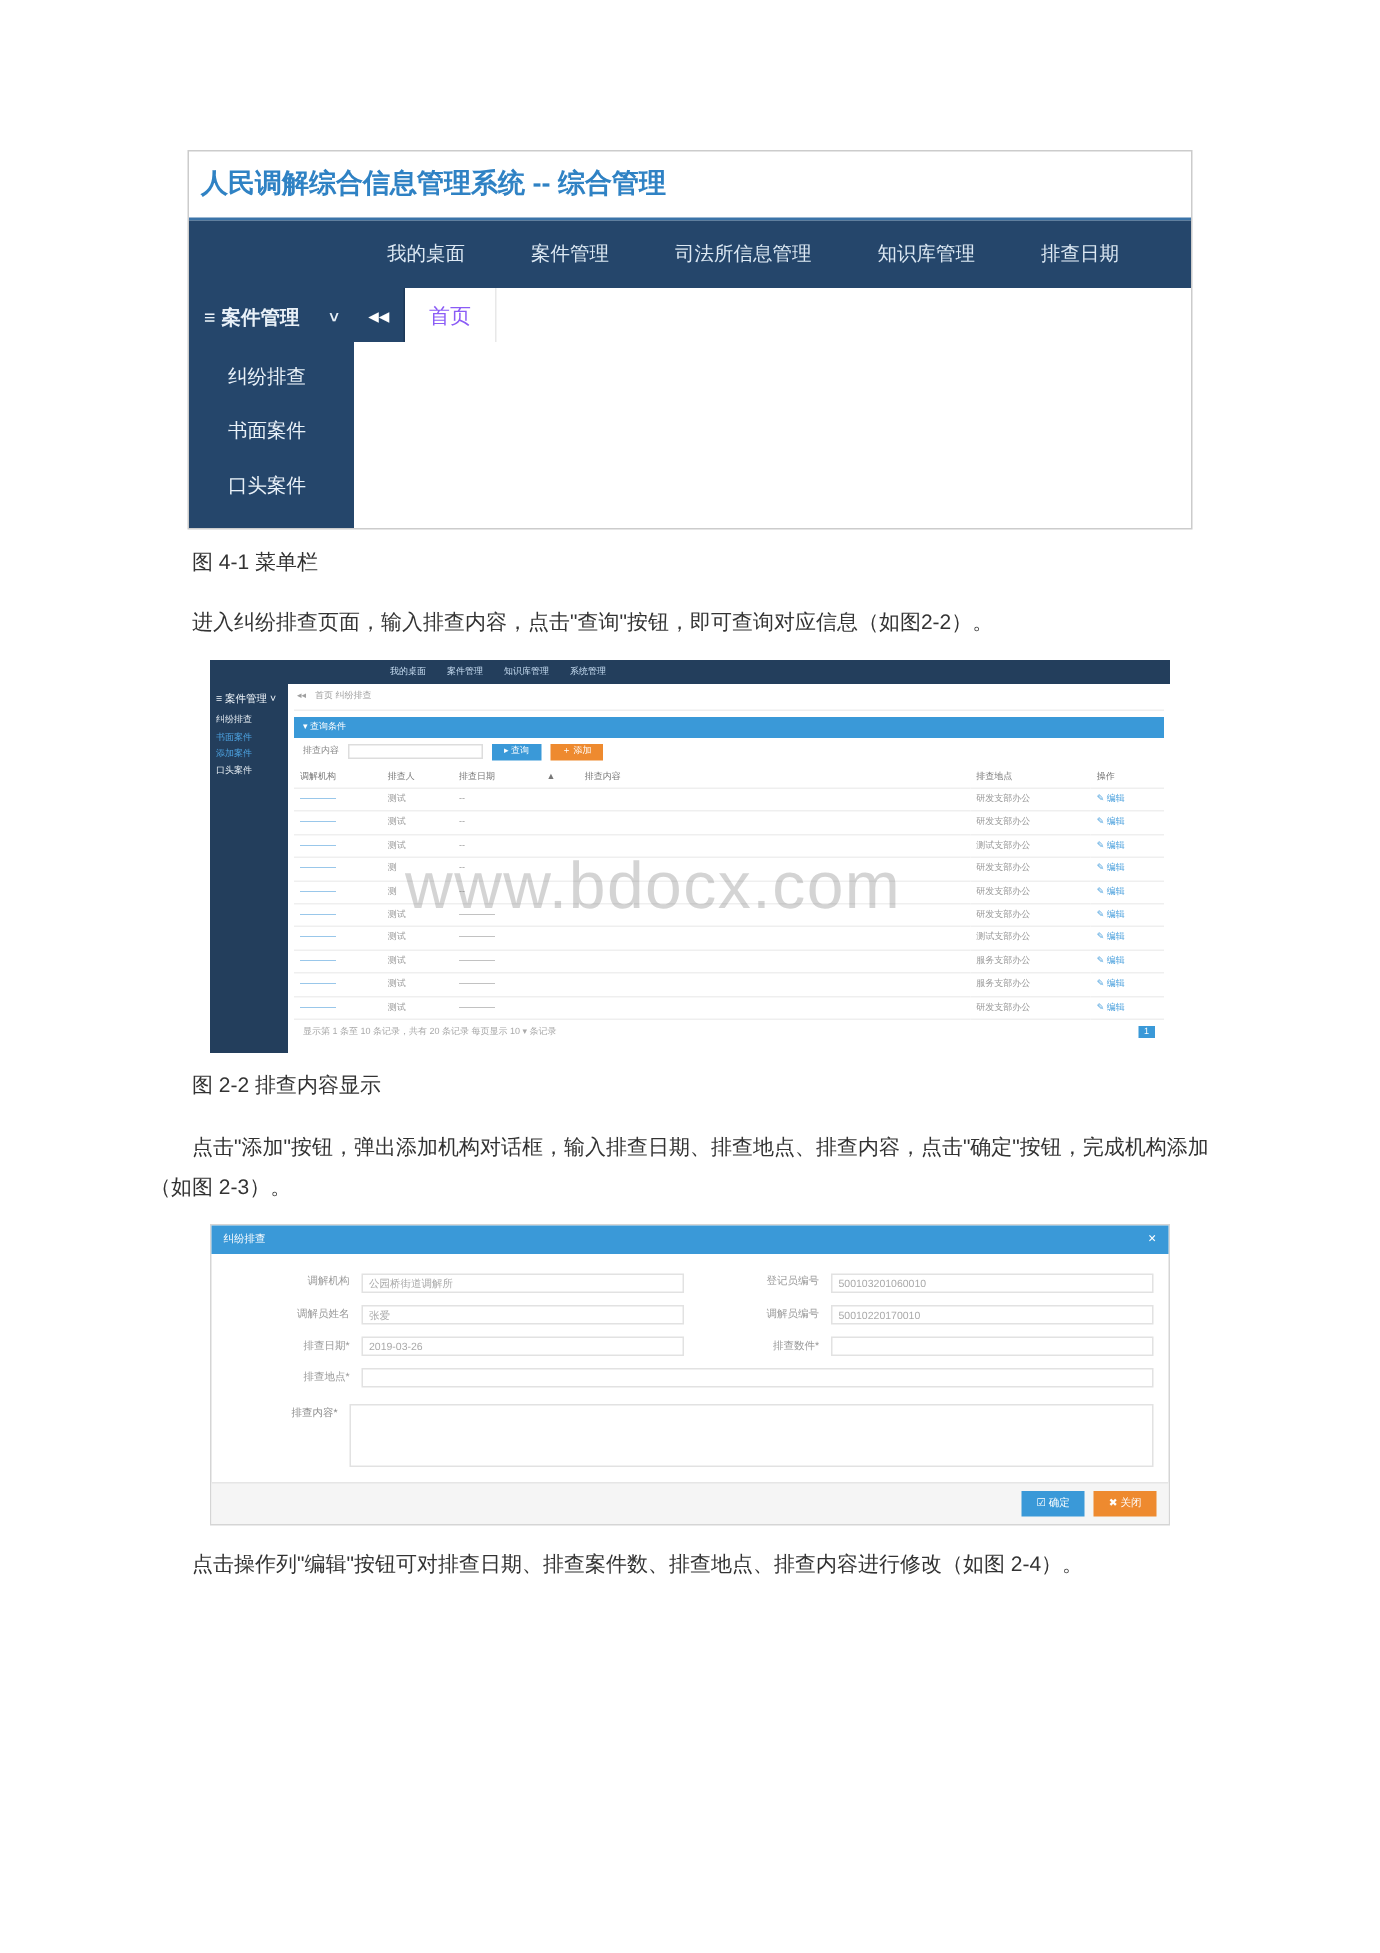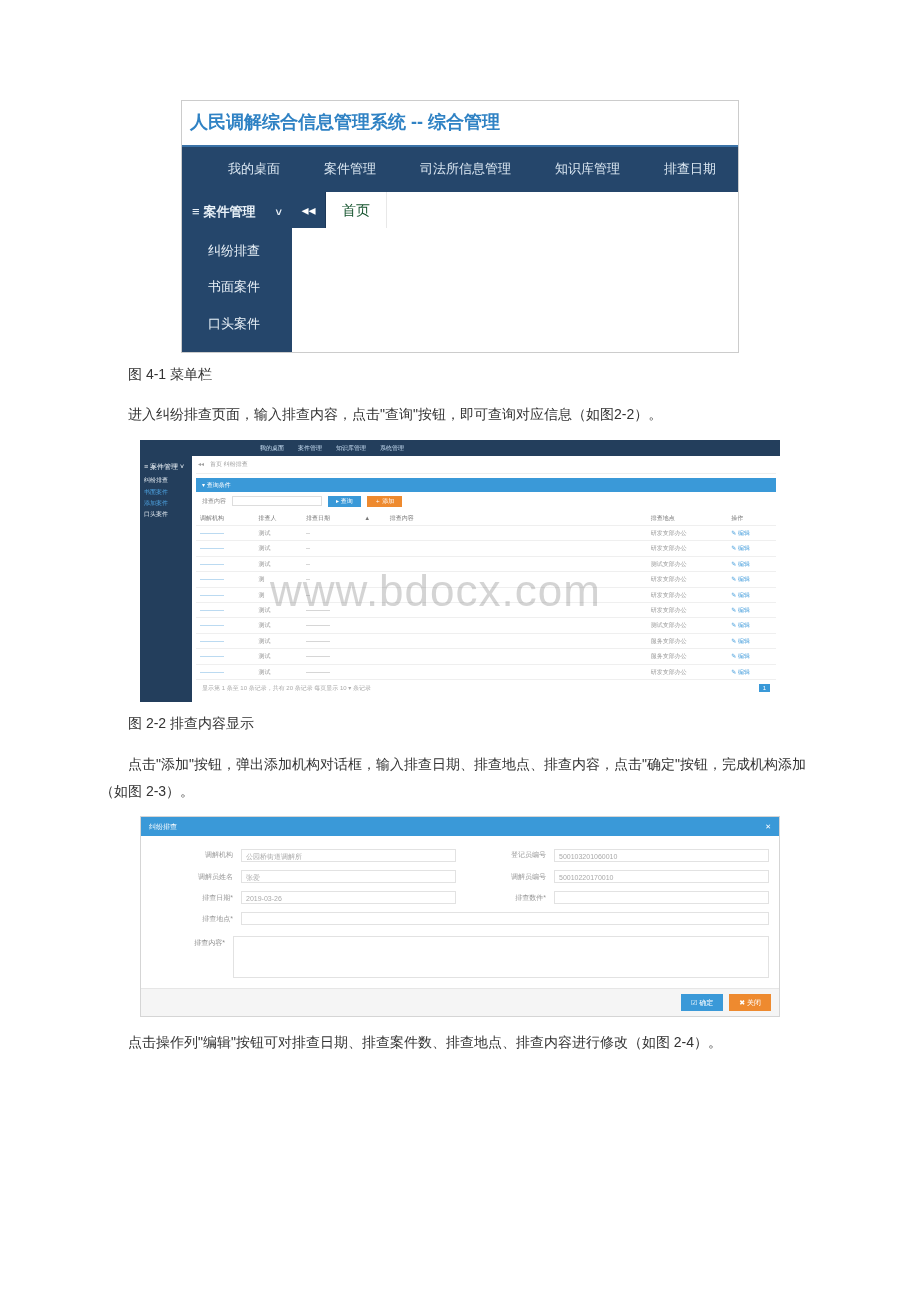--- a/index.html
+++ b/index.html
@@ -11,21 +11,21 @@
     width: 920px;
     margin: 0 auto;
     padding: 100px 100px 60px 100px;
   }
   .doc-body { line-height: 1.9; }
   .doc-p { margin: 12px 0; text-indent: 2em; }
   .caption { margin: 8px 0 14px 0; text-indent: 2em; }
 
   
   .fig21 {
-    width: 558px;
+    width: 670px;
     margin: 0 auto;
     border: 1px solid #ccc;
     background: #fff;
   }
   .fig21 .title {
     color: #2f82c4;
     font-size: 18px;
     font-weight: 600;
     padding: 4px 8px 6px 8px;
     border-bottom: 2px solid #3b73a8;
@@ -70,21 +70,21 @@
     width: 34px; height: 36px;
     background: #25466b;
     color: #fff;
     display: flex; align-items: center; justify-content: center;
     border-right: 1px solid #1c3858;
   }
   .fig21 .toolstrip .tab {
     height: 36px;
     display: flex; align-items: center;
     padding: 0 16px;
-    color: #14532d;
+    color: #8b5cf6;
     border-right: 1px solid #e8e8e8;
   }
   .fig21 .main-blank {
     background: #fff;
     flex: 1;
   }
   .fig21 .mainwrap { flex: 1; display: flex; flex-direction: column; }
 
   
   .fig22 {

